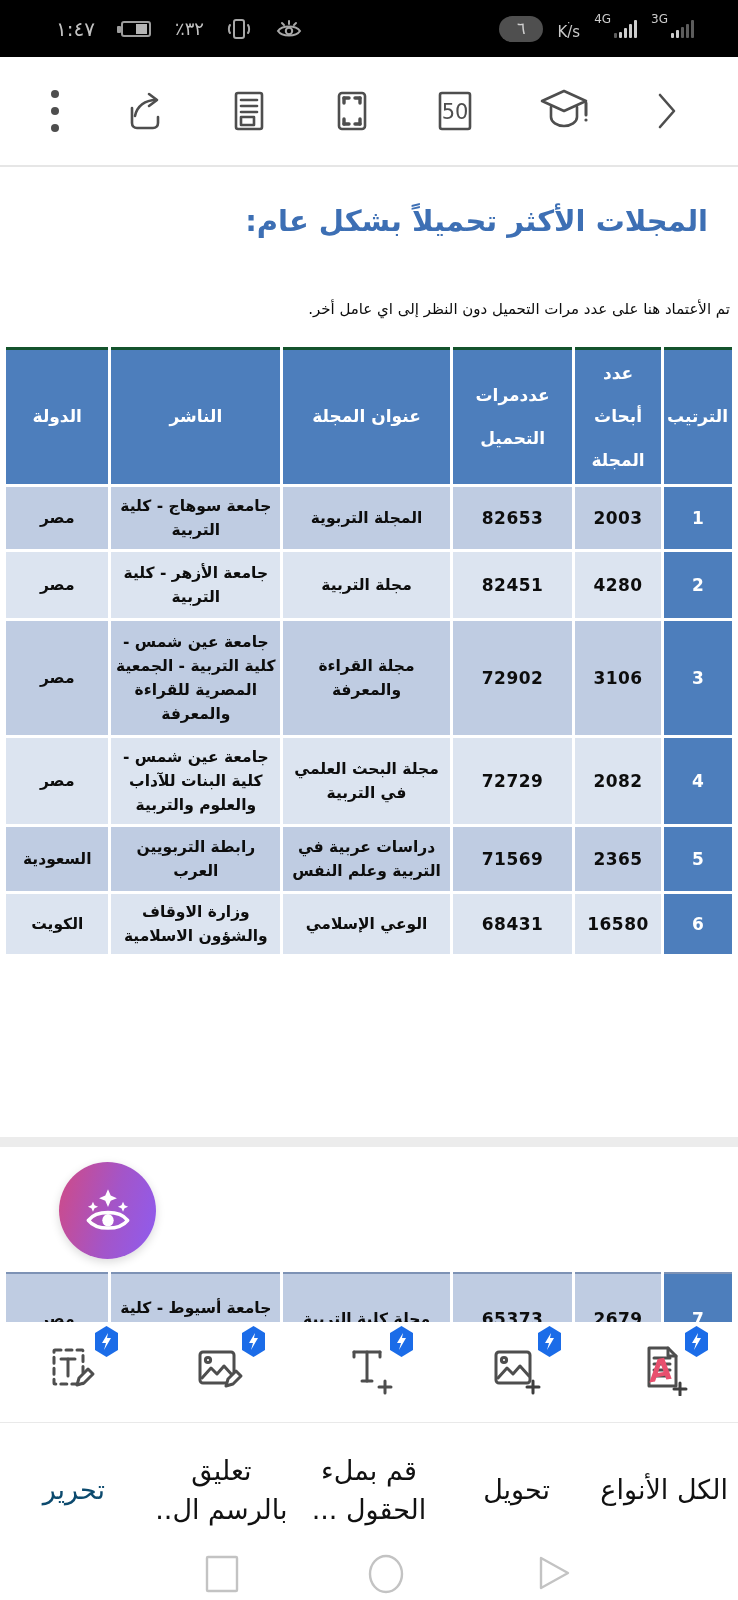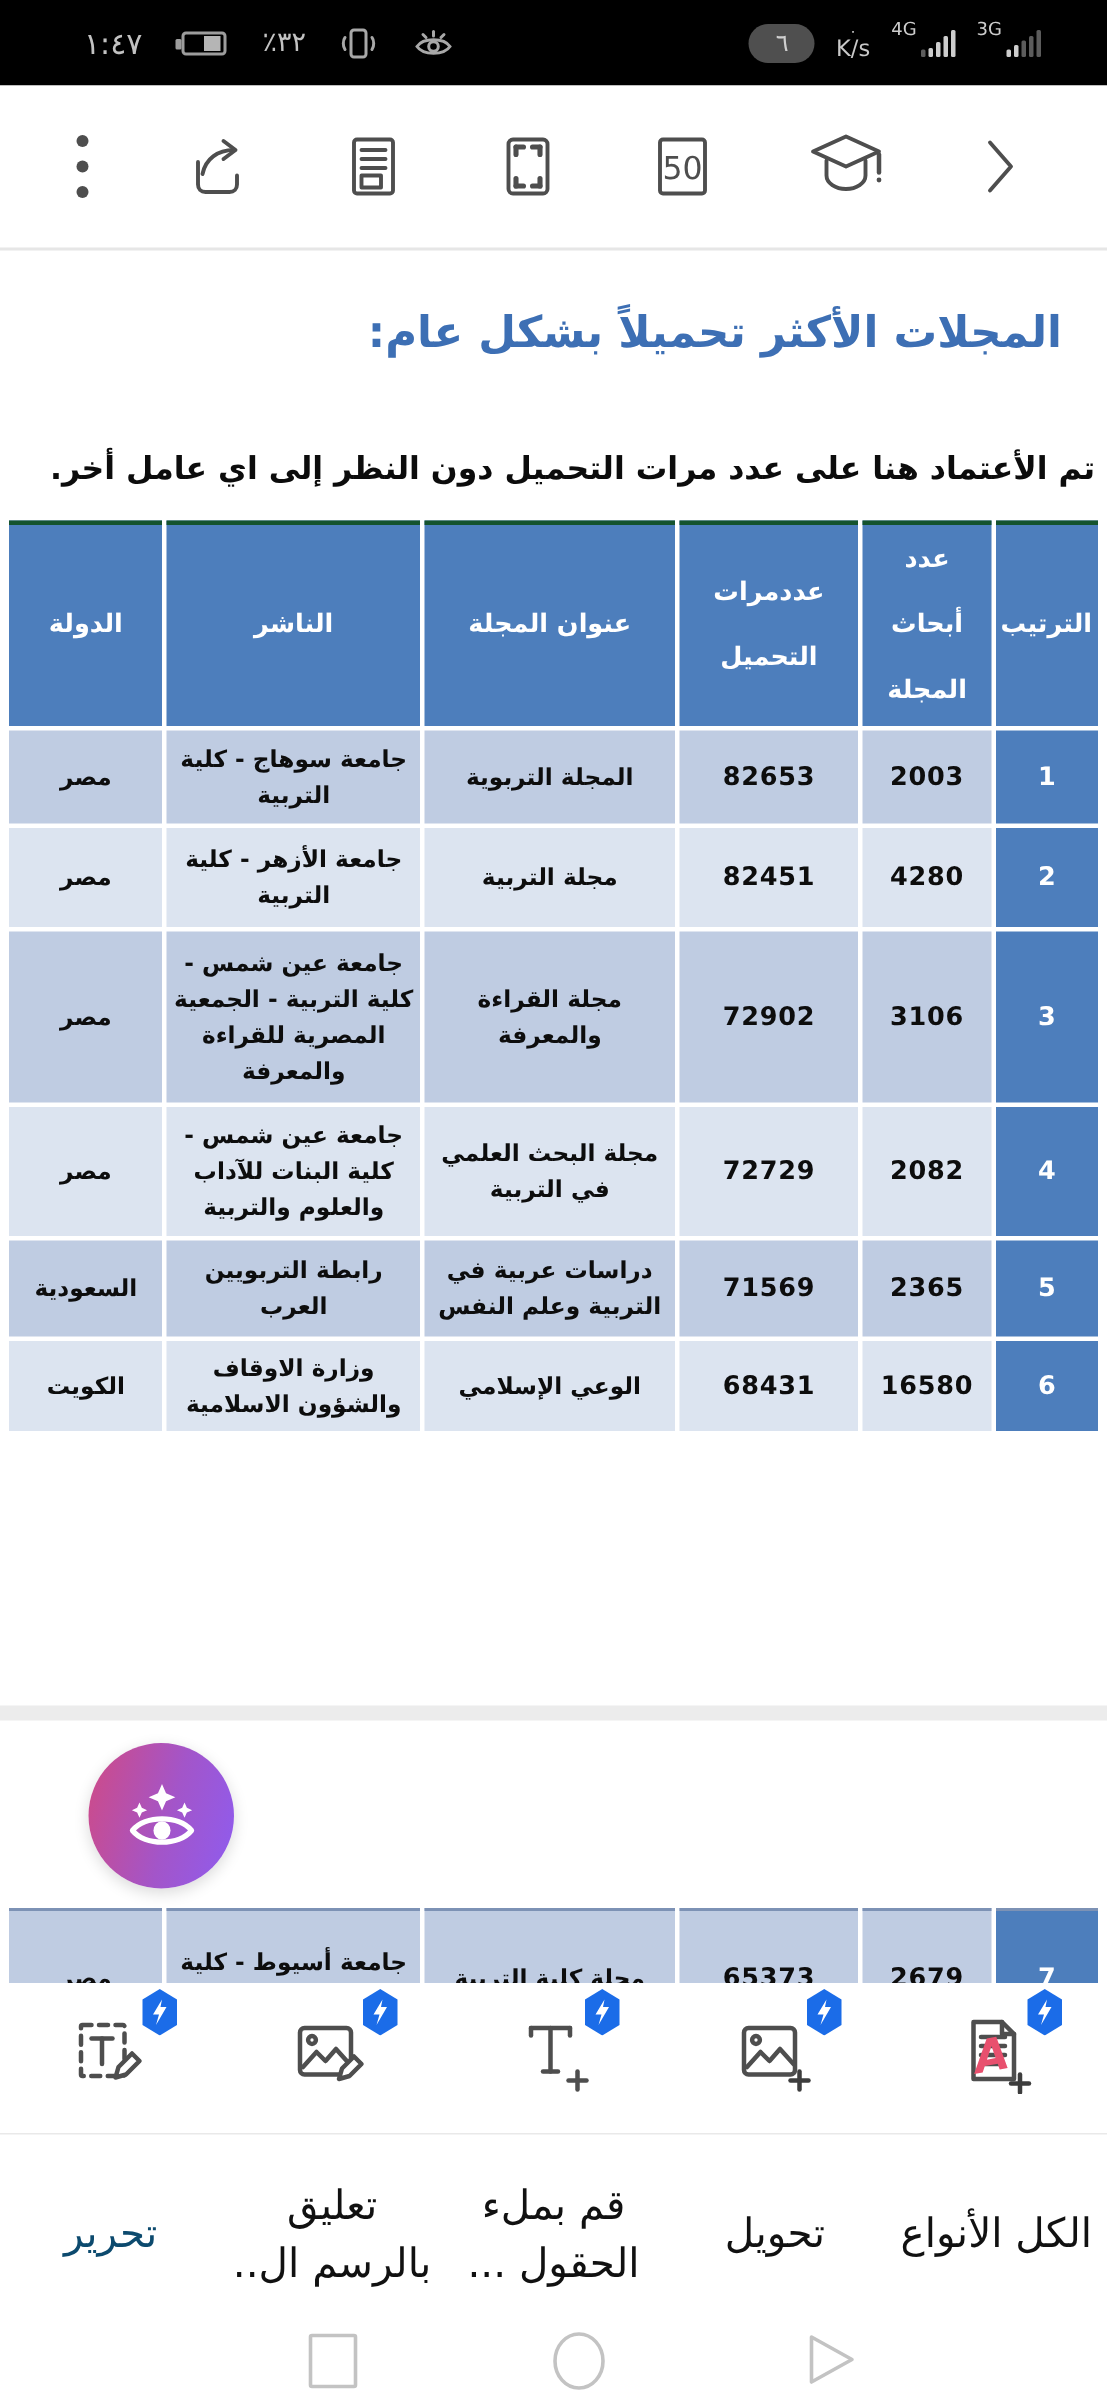--- a/index.html
+++ b/index.html
@@ -30,21 +30,21 @@
 
   
   .top-toolbar{position:absolute;left:0;top:57px;width:738px;height:110px;background:#fff;
     border-bottom:2px solid #e6e6e6;display:flex;align-items:center;justify-content:space-between;
     box-sizing:border-box;padding:0 58px 0 48px;}
   .tb-icon{display:flex;align-items:center;justify-content:center;}
   .tb-icon svg{stroke:#4e4e4e;fill:none;stroke-width:2.6;stroke-linecap:round;stroke-linejoin:round;}
 
   
   .doc-heading{position:absolute;right:30px;top:204px;color:#3d6fb4;font-size:29px;font-weight:bold;direction:rtl;}
-  .doc-note{position:absolute;right:8px;top:300px;color:#0c0c0c;font-size:21px;font-weight:bold;direction:rtl;}
+  .doc-note{position:absolute;right:8px;top:300px;color:#0c0c0c;font-size:15px;font-weight:normal;direction:rtl;}
 
   table.journals{position:absolute;left:3px;top:344px;width:732px;border-collapse:separate;border-spacing:3px;direction:rtl;table-layout:fixed;}
   table.journals td{text-align:center;vertical-align:middle;font-weight:bold;box-sizing:border-box;padding:2px 4px;}
   td.hd{background:#4d7ebc;color:#fff;font-size:17px;line-height:2.55;border-top:3px solid #14532d;}
   td.rank{background:#4d7ebc;color:#fff;font-size:17px;}
   tr.odd td.c{background:#bfcce2;}
   tr.even td.c{background:#dce4f0;}
   td.c{color:#0d0d0d;font-size:15.5px;line-height:1.55;}
   td.num{font-size:17px;letter-spacing:.5px;}
 

